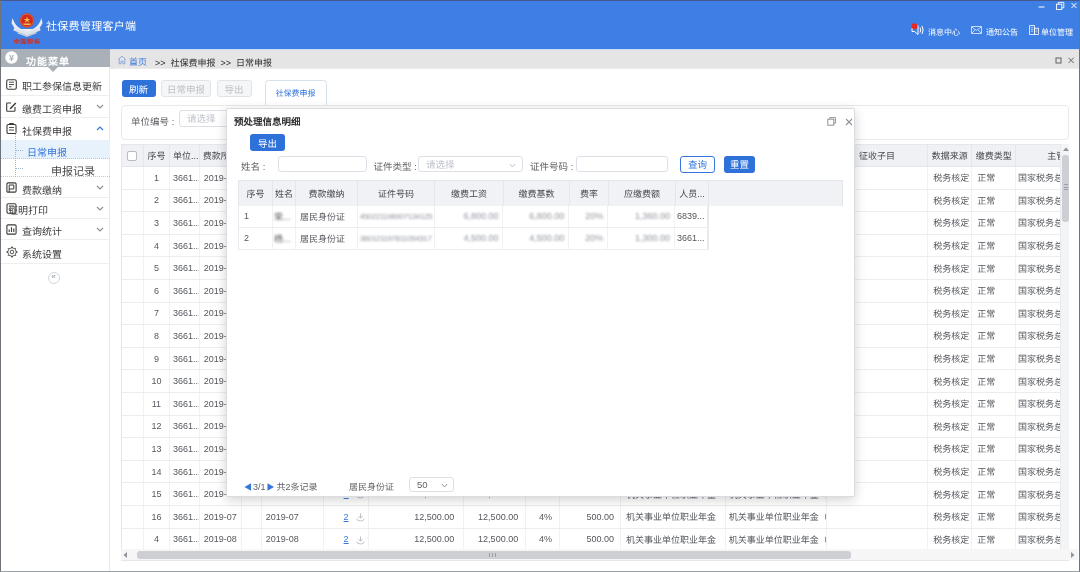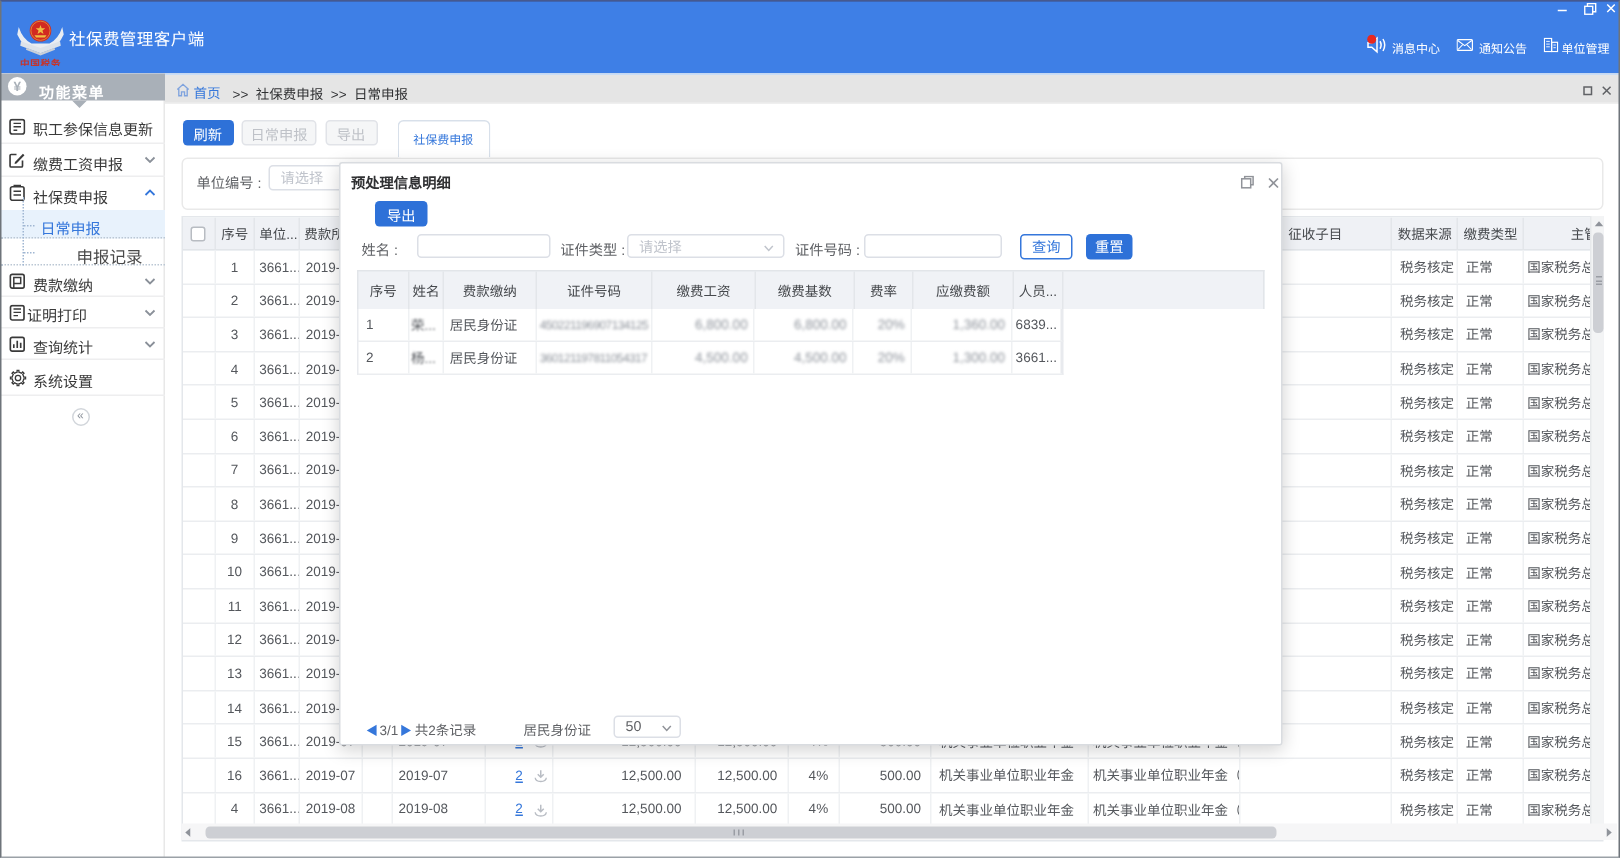--- a/index.html
+++ b/index.html
@@ -108,21 +108,21 @@
     <div class="abs" style="left:22px;top:4.5px;font-size:10px;color:#3a3a3a;">费款缴纳</div>
     <svg class="abs" style="left:96px;top:8.0px;" width="8" height="5" viewBox="0 0 8 5">
       <path d="M1 1 L4 4 L7 1" fill="none" stroke="#8A9099" stroke-width="1.2"></path>
     </svg>
   </div>
 <div class="abs" style="left:0;top:198px;width:110px;height:20.5px;border-bottom:1px solid #EEEEEF;">
     <svg class="abs" style="left:6px;top:4.75px;" width="11" height="11" viewBox="0 0 11 11">
 <rect x="1" y="0.7" width="9" height="9.6" rx="1.2" fill="none" stroke="#3a3a3a" stroke-width="1.1"></rect>
 <path d="M3 3 H8 M3 5.2 H8 M3 7.4 H6" stroke="#3a3a3a" stroke-width="0.9"></path>
 </svg>
-    <div class="abs" style="left:18px;top:4.25px;font-size:10px;color:#3a3a3a;">证明打印</div>
+    <div class="abs" style="left:8px;top:4.25px;font-size:10px;color:#3a3a3a;">证明打印</div>
     <svg class="abs" style="left:96px;top:7.75px;" width="8" height="5" viewBox="0 0 8 5">
       <path d="M1 1 L4 4 L7 1" fill="none" stroke="#8A9099" stroke-width="1.2"></path>
     </svg>
   </div>
 <div class="abs" style="left:0;top:218.5px;width:110px;height:21.5px;border-bottom:1px solid #EEEEEF;">
     <svg class="abs" style="left:6px;top:5.25px;" width="11" height="11" viewBox="0 0 11 11">
 <rect x="0.9" y="0.9" width="9.2" height="9.2" rx="1.2" fill="none" stroke="#3a3a3a" stroke-width="1.1"></rect>
 <path d="M3.2 8 V5.5 M5.5 8 V3.2 M7.8 8 V4.5" stroke="#3a3a3a" stroke-width="1.1"></path>
 </svg>
     <div class="abs" style="left:22px;top:4.75px;font-size:10px;color:#3a3a3a;">查询统计</div>

